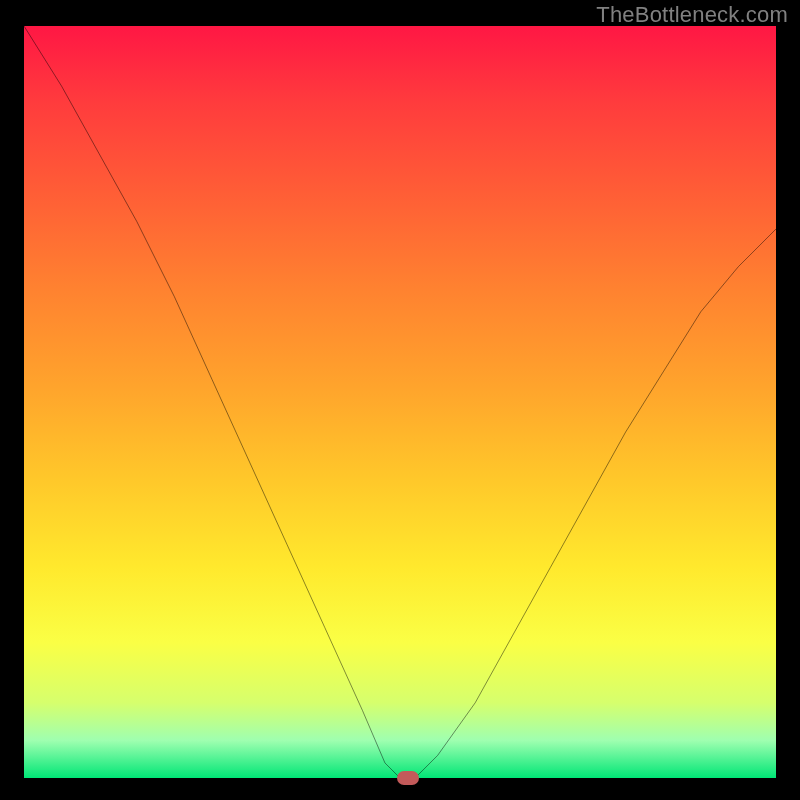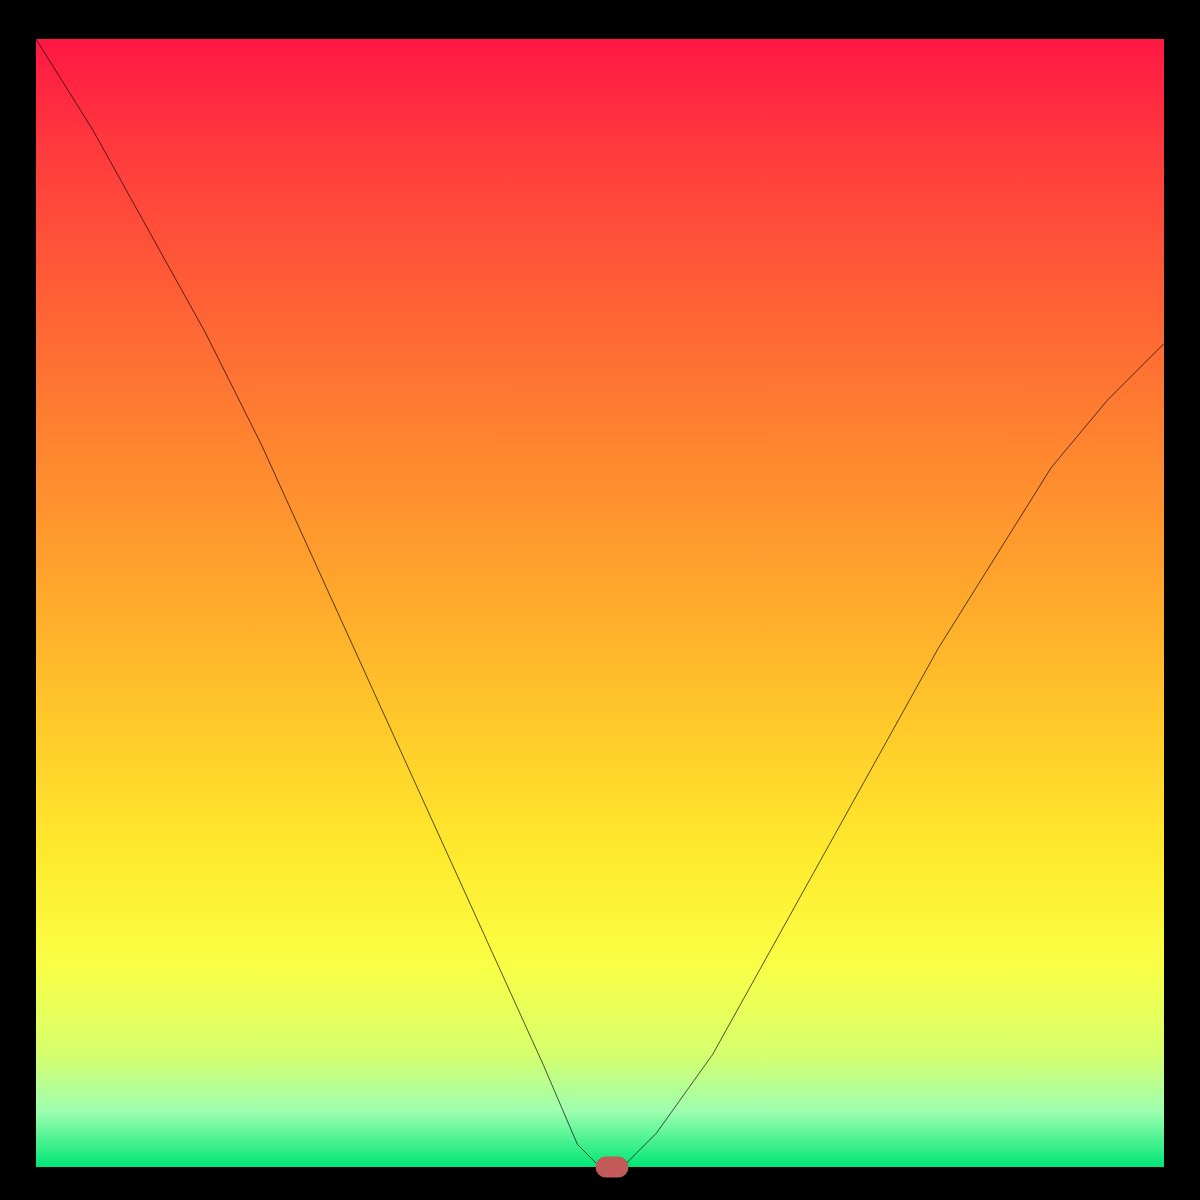--- a/index.html
+++ b/index.html
@@ -64,20 +64,21 @@
     height: 14px;
     background: #c35a5a;
     border-radius: 7px;
     transform: translate(-50%, -50%);
   }
 </style>
 </head>
 <body>
 
 <div class="frame">
+  <div class="watermark">TheBottleneck.com</div>
 
   <div class="plot">
     <div class="gradient"></div>
 
     <svg class="curve" viewBox="0 0 100 100" preserveAspectRatio="none">
       <path id="curve-path" fill="none" stroke="#000" stroke-width="0.45" vector-effect="non-scaling-stroke" stroke-linecap="round" stroke-linejoin="round" d="M0.00 0.00 L5.00 8.00 L10.00 17.00 L15.00 26.00 L20.00 36.00 L25.00 47.00 L30.00 58.00 L35.00 69.00 L40.00 80.00 L45.00 91.00 L48.00 98.00 L50.00 100.00 L51.00 100.00 L52.00 100.00 L55.00 97.00 L60.00 90.00 L65.00 81.00 L70.00 72.00 L75.00 63.00 L80.00 54.00 L85.00 46.00 L90.00 38.00 L95.00 32.00 L100.00 27.00"></path>
     </svg>
 
     <div class="marker" id="marker" style="left: 51%; top: 100%; background: rgb(195, 90, 90);"></div>
   </div>

